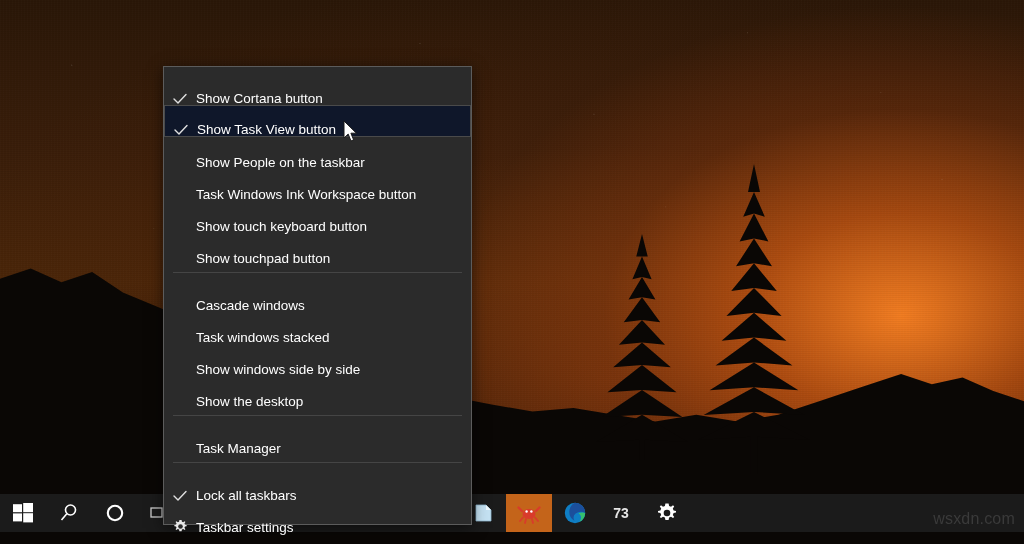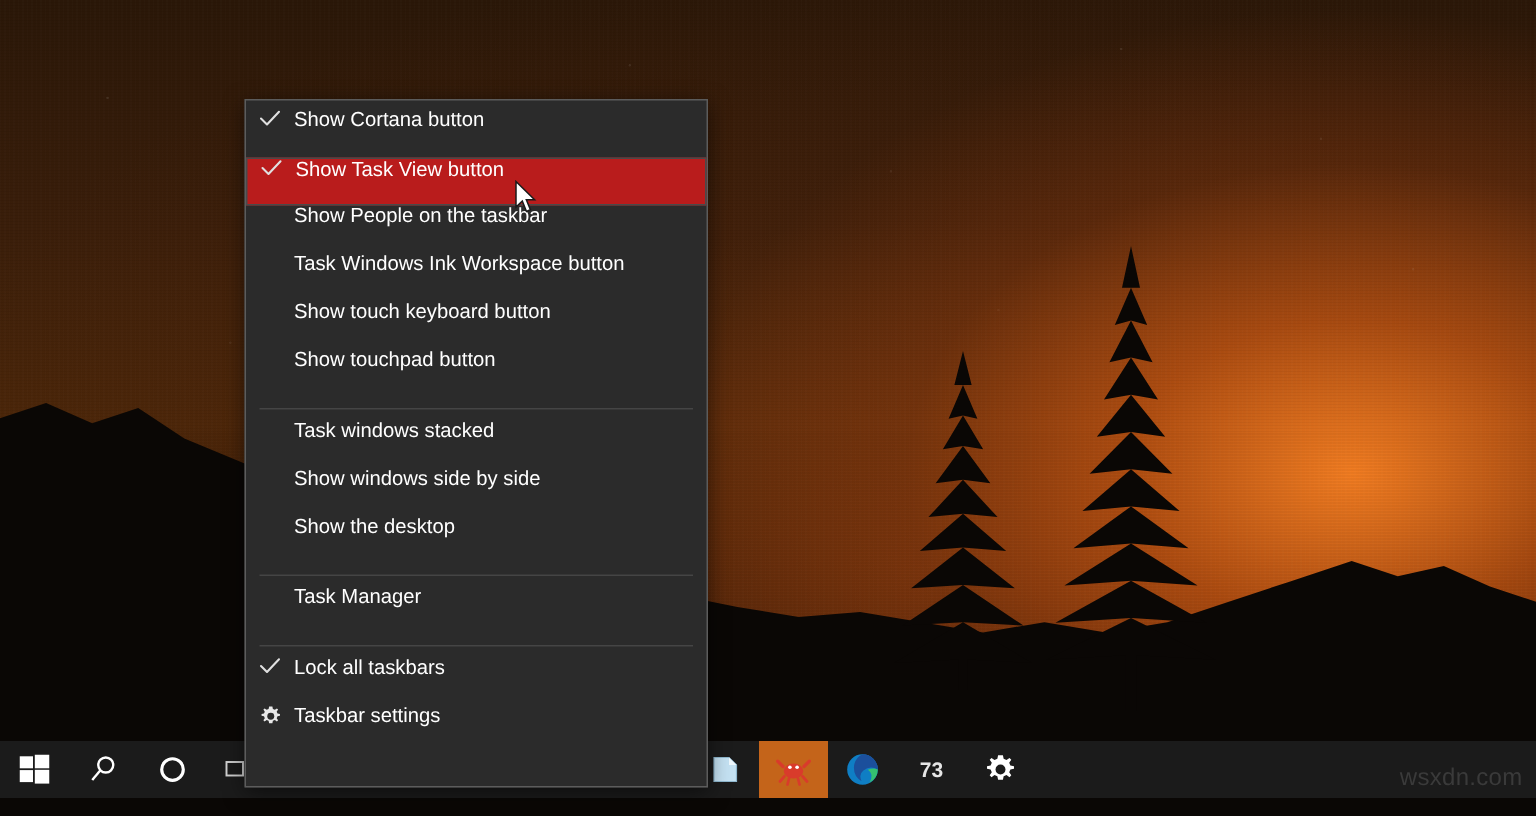--- a/index.html
+++ b/index.html
@@ -111,31 +111,31 @@
     height: 459px;
     background: #2b2b2b;
     border: 1px solid #5c5c5c;
     box-shadow: 0 3px 14px rgba(0,0,0,.55);
     padding: 6px 0 4px 0;
     z-index: 20;
   }
   .menu-item {
     position: relative;
     display: flex;
-    align-items: flex-start;
+    align-items: flex-end;
     height: 32px;
     padding: 0 8px 0 0;
     color: #ffffff;
     font-size: 13.5px;
     line-height: 1;
     white-space: nowrap;
     user-select: none;
   }
   .menu-item.highlight {
-    background: #b91c1c;
+    background: #0f172a;
     border: 1px solid #4a4a4a;
     height: 32px;
   }
   .menu-gutter {
     width: 32px;
     min-width: 32px;
     display: flex;
     align-items: center;
     justify-content: center;
     color: #e4e4e4;
@@ -245,20 +245,24 @@
         <span class="menu-gutter"></span>
         <span class="menu-label">Show touch keyboard button</span>
       </div>
       <div class="menu-item">
         <span class="menu-gutter"></span>
         <span class="menu-label">Show touchpad button</span>
       </div>
       <div class="menu-sep"></div>
       <div class="menu-item">
         <span class="menu-gutter"></span>
+        <span class="menu-label">Cascade windows</span>
+      </div>
+      <div class="menu-item">
+        <span class="menu-gutter"></span>
         <span class="menu-label">Task windows stacked</span>
       </div>
       <div class="menu-item">
         <span class="menu-gutter"></span>
         <span class="menu-label">Show windows side by side</span>
       </div>
       <div class="menu-item">
         <span class="menu-gutter"></span>
         <span class="menu-label">Show the desktop</span>
       </div>

